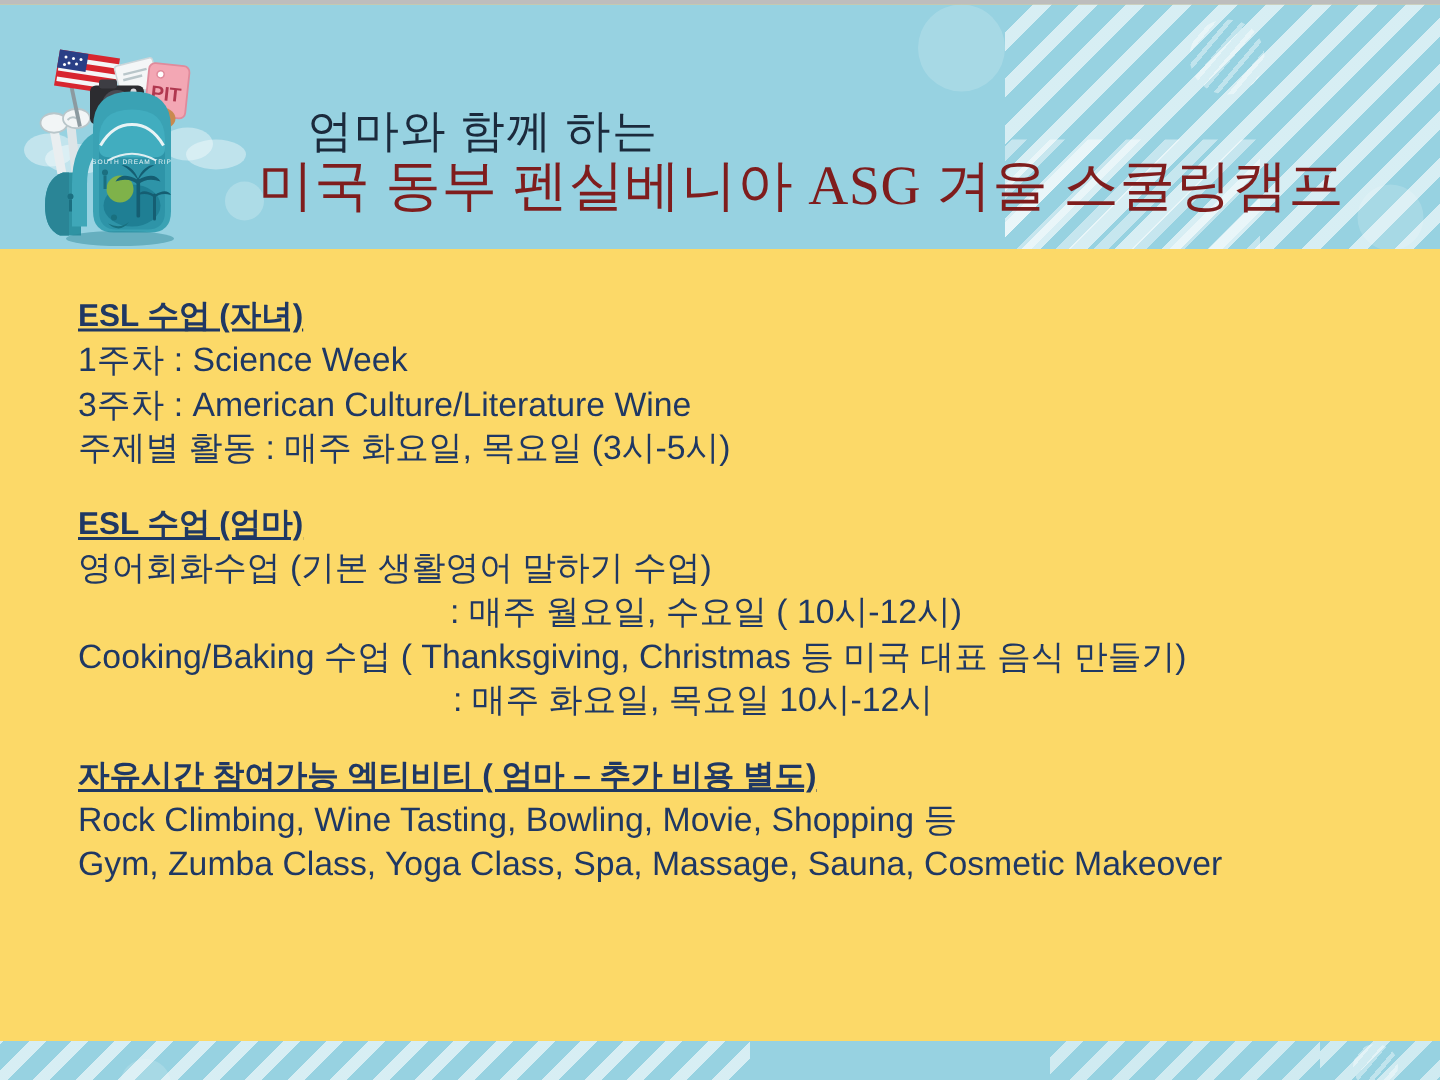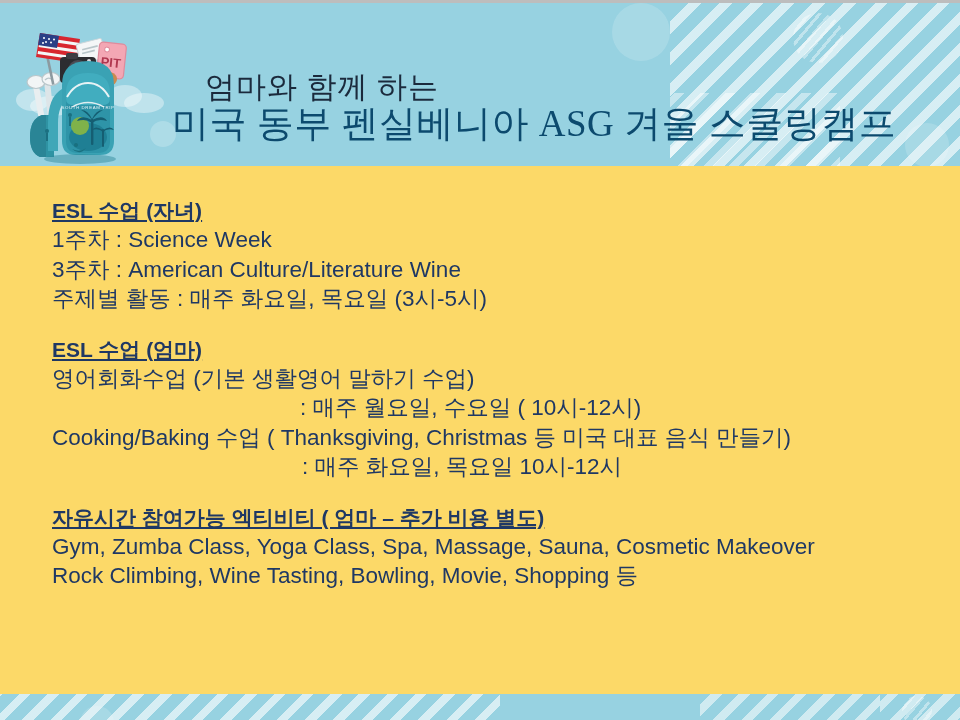--- a/index.html
+++ b/index.html
@@ -96,21 +96,21 @@
     color: #1b2a3c;
     white-space: nowrap;
     margin-top: 36px;
   }
   .title-line2 {
     position: absolute;
     left: 172px; top: 96px;
     font-family: "Liberation Serif", serif;
     font-size: 37px;
     letter-spacing: 0.5px;
-    color: #0c4a6e;
+    color: #7f1d1d;
     white-space: nowrap;
   }
 
   
   .backpack-wrap {
     position: absolute;
     left: 14px; top: 16px;
     width: 132px; height: 146px;
   }
 
@@ -314,22 +314,22 @@
         <div class="row">3주차 : American Culture/Literature Wine</div>
         <div class="row">주제별 활동 : 매주 화요일, 목요일 (3시-5시)</div>
         <div class="gap"></div>
         <div class="sec-head">ESL 수업 (엄마)</div>
         <div class="row">영어회화수업            (기본 생활영어 말하기 수업)</div>
         <div class="row ind-1">: 매주 월요일, 수요일 ( 10시-12시)</div>
         <div class="row">Cooking/Baking 수업 ( Thanksgiving, Christmas 등 미국 대표 음식 만들기)</div>
         <div class="row ind-3">: 매주 화요일, 목요일 10시-12시</div>
         <div class="gap"></div>
         <div class="sec-head">자유시간 참여가능 엑티비티 ( 엄마 – 추가 비용 별도)</div>
+        <div class="row">Rock Climbing, Wine Tasting, Bowling, Movie, Shopping 등</div>
         <div class="row">Gym, Zumba Class, Yoga Class, Spa, Massage, Sauna, Cosmetic Makeover</div>
-        <div class="row">Rock Climbing, Wine Tasting, Bowling, Movie, Shopping 등</div>
       </div>
   </div>
 
   <div class="footer-band">
     <div class="f-stripes-a"></div>
     <div class="f-stripes-b"></div>
     <div class="f-stripes-c"></div>
     <div class="circ-striped" style="left:902px; top:2px; width:30px; height:30px;"></div>
     <div class="circ" style="left:80px; top:12px; width:34px; height:34px;"></div>
   </div>

